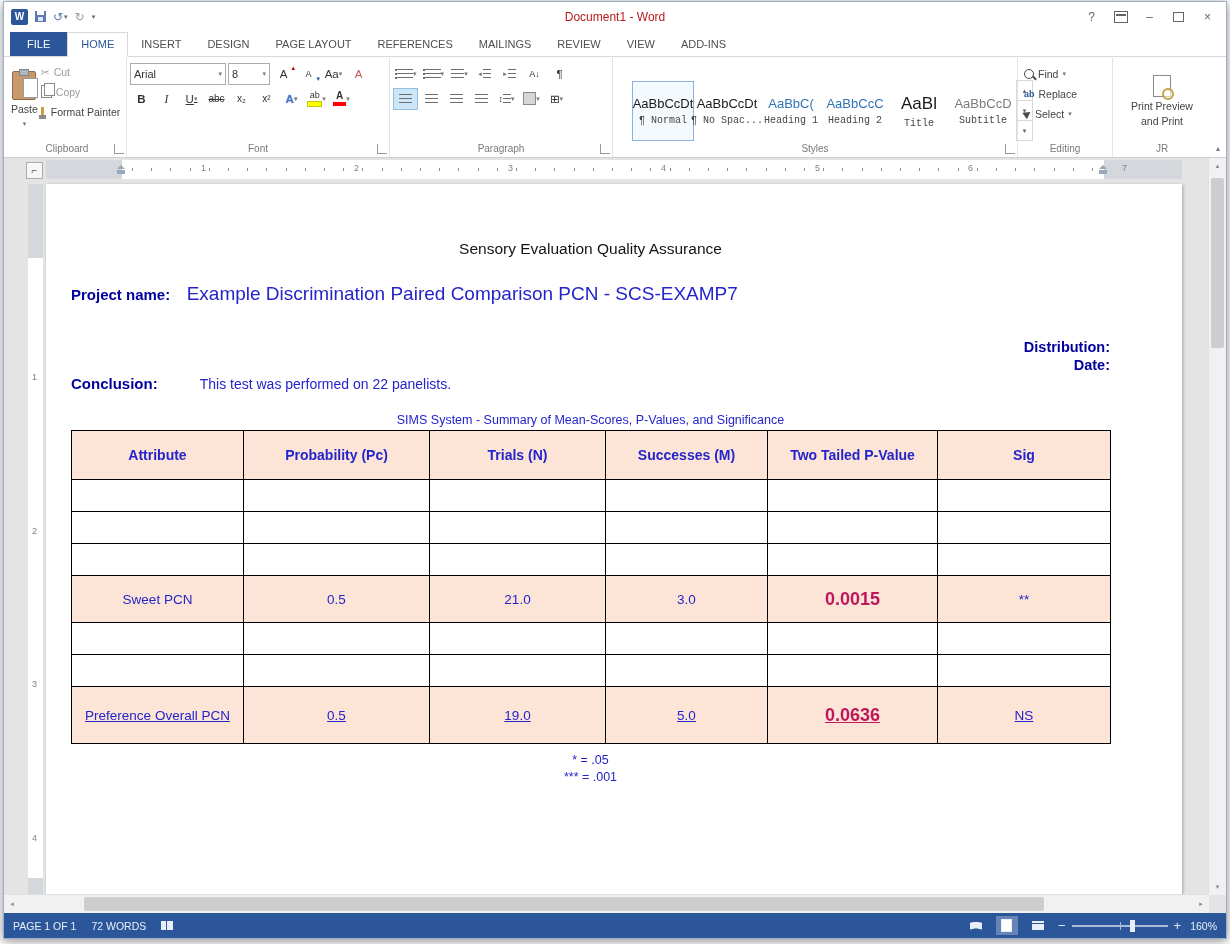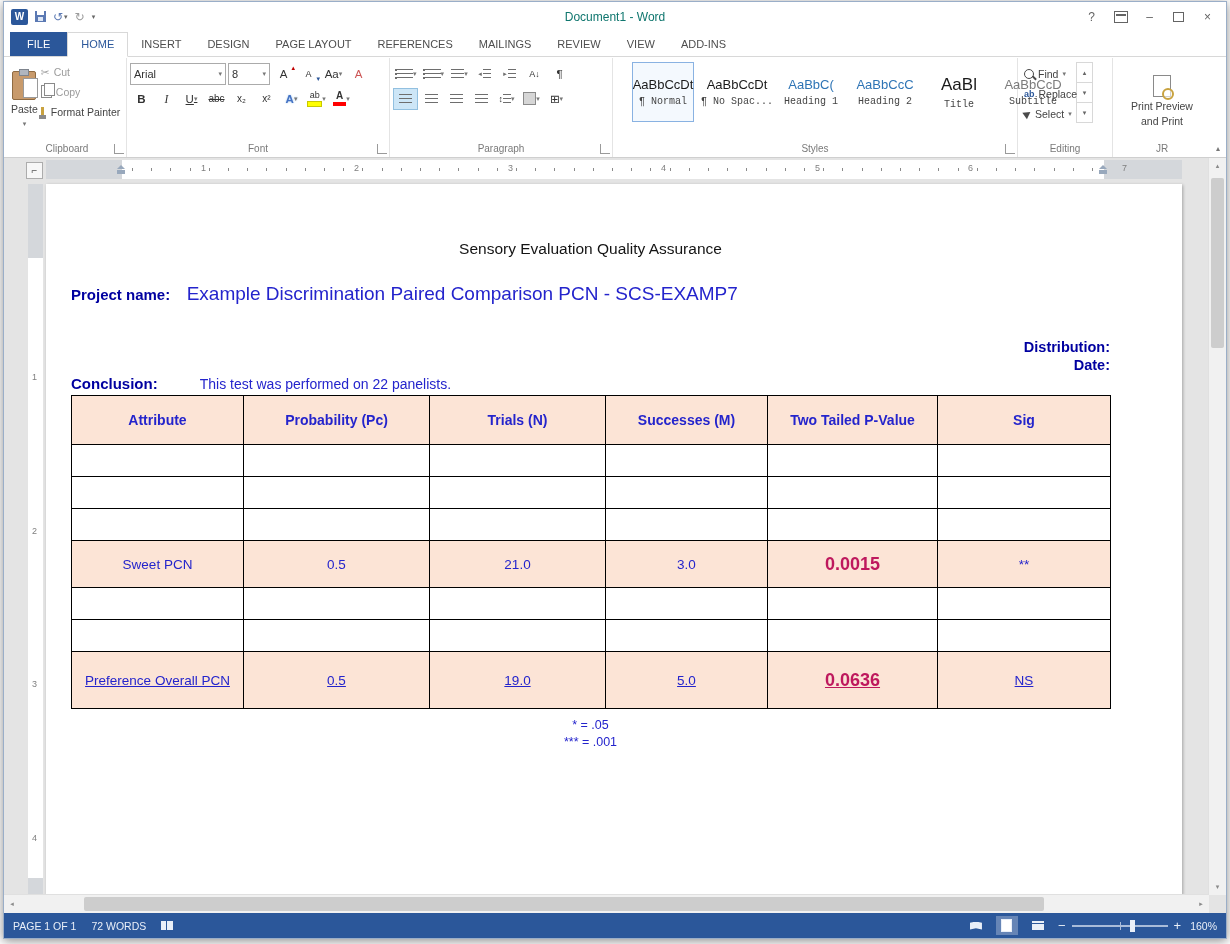--- a/index.html
+++ b/index.html
@@ -10,21 +10,21 @@
   
   .titlebar{height:29px;background:#fff;display:flex;align-items:center;position:relative;flex:none;}
   .qat{display:flex;align-items:center;gap:7px;padding-left:7px;z-index:2;}
   .word-icon{width:17px;height:16px;background:#2B579A;color:#fff;font-size:10px;font-weight:bold;
     display:flex;align-items:center;justify-content:center;border-radius:2px;}
   .qat-btn{font-size:12px;color:#5B79B3;display:flex;align-items:center;gap:1px;}
   .qat-btn .dd{font-size:7px;color:#666;}
   .save-ic{width:11px;height:11px;background:#5B79B3;position:relative;display:inline-block;}
   .save-ic::before{content:"";position:absolute;left:2px;top:0;width:7px;height:4px;background:#fff;}
   .save-ic::after{content:"";position:absolute;left:3px;bottom:1px;width:5px;height:4px;background:#DCE6F5;}
-  .title-text{position:absolute;left:0;right:0;text-align:center;font-size:12px;color:#0f766e;}
+  .title-text{position:absolute;left:0;right:0;text-align:center;font-size:12px;color:#b91c1c;}
   .win-controls{margin-left:auto;display:flex;align-items:center;z-index:2;padding-right:4px;}
   .win-btn{width:29px;height:21px;display:flex;align-items:center;justify-content:center;
     font-size:12px;color:#646464;}
   .ribbon-display-ic{width:12px;height:10px;border:1px solid #646464;position:relative;}
   .ribbon-display-ic::before{content:"";position:absolute;top:2px;left:1px;right:1px;height:2px;background:#646464;}
   .max-ic{width:9px;height:8px;border:1px solid #646464;}
 
   
   .tabrow{height:25px;display:flex;align-items:flex-end;background:#fff;padding-left:6px;flex:none;}
   .tab{padding:5px 13px 6px;font-size:11px;color:#4E4E4E;white-space:nowrap;}
@@ -72,21 +72,21 @@
   .bar-red{background:#FF0000;}
   .tinyup{font-size:7px;position:absolute;top:0;right:0;color:#C00000;}
   .tinydn{font-size:7px;position:absolute;bottom:1px;right:0;color:#2B579A;}
 
   .ic-lines{width:13px;height:9px;background:repeating-linear-gradient(#6E6E6E 0 1px,transparent 1px 4px);}
   .ic-bullets{position:relative;padding-left:5px;}
   .ic-bullets::before{content:"";position:absolute;left:0;top:0;width:2px;height:2px;background:#6E6E6E;
     box-shadow:0 4px 0 #6E6E6E,0 8px 0 #6E6E6E;}
   .ic-ind{display:flex;align-items:center;gap:1px;font-size:7px;color:#6E6E6E;}
 
-  .styles-gallery{display:flex;align-items:flex-start;gap:12px;padding-top:2px;padding-left:16px;}
+  .styles-gallery{display:flex;align-items:flex-end;gap:2px;padding-top:2px;padding-left:16px;}
   .scard{width:60px;height:58px;display:flex;flex-direction:column;align-items:center;justify-content:center;
     gap:4px;border:1px solid transparent;}
   .scard.selected{border:1px solid #89B2E2;background:#F4F9FE;}
   .spreview{font-size:13px;color:#1A1A1A;white-space:nowrap;}
   .sp-h{color:#2E74B5;}
   .sp-title{font-size:17px;}
   .sp-sub{color:#7B7B7B;}
   .slabel{font-size:10px;color:#444;white-space:nowrap;font-family:Liberation Mono, monospace;}
   .gal-arrows{display:flex;flex-direction:column;width:15px;border:1px solid #D8D8D8;}
   .gal-arrows div{height:19px;display:flex;align-items:center;justify-content:center;font-size:7px;color:#666;
@@ -495,20 +495,21 @@
         <div class="dates">
           <div>Distribution:</div>
           <div>Date:</div>
         </div>
 
         <div class="concl">
           <span class="lblblue">Conclusion:</span>
           <span class="concl-text">This test was performed on 22 panelists.</span>
         </div>
 
+        <div class="caption">SIMS System - Summary of Mean-Scores, P-Values, and Significance</div>
 
         <table class="simstable">
           <colgroup>
             <col style="width:172px;">
               <col style="width:186px;">
               <col style="width:176px;">
             <col style="width:162px;">
               <col style="width:170px;">
               <col style="width:173px;">
           </colgroup>

